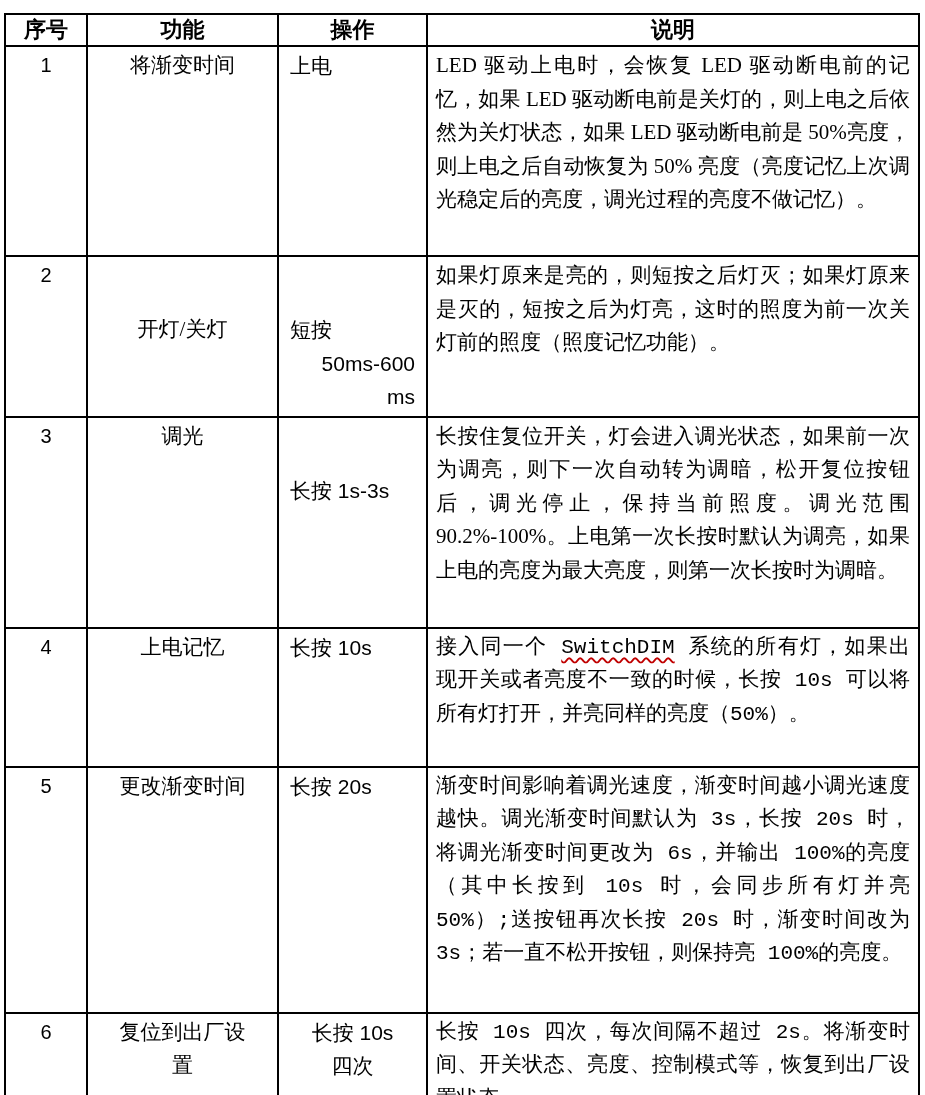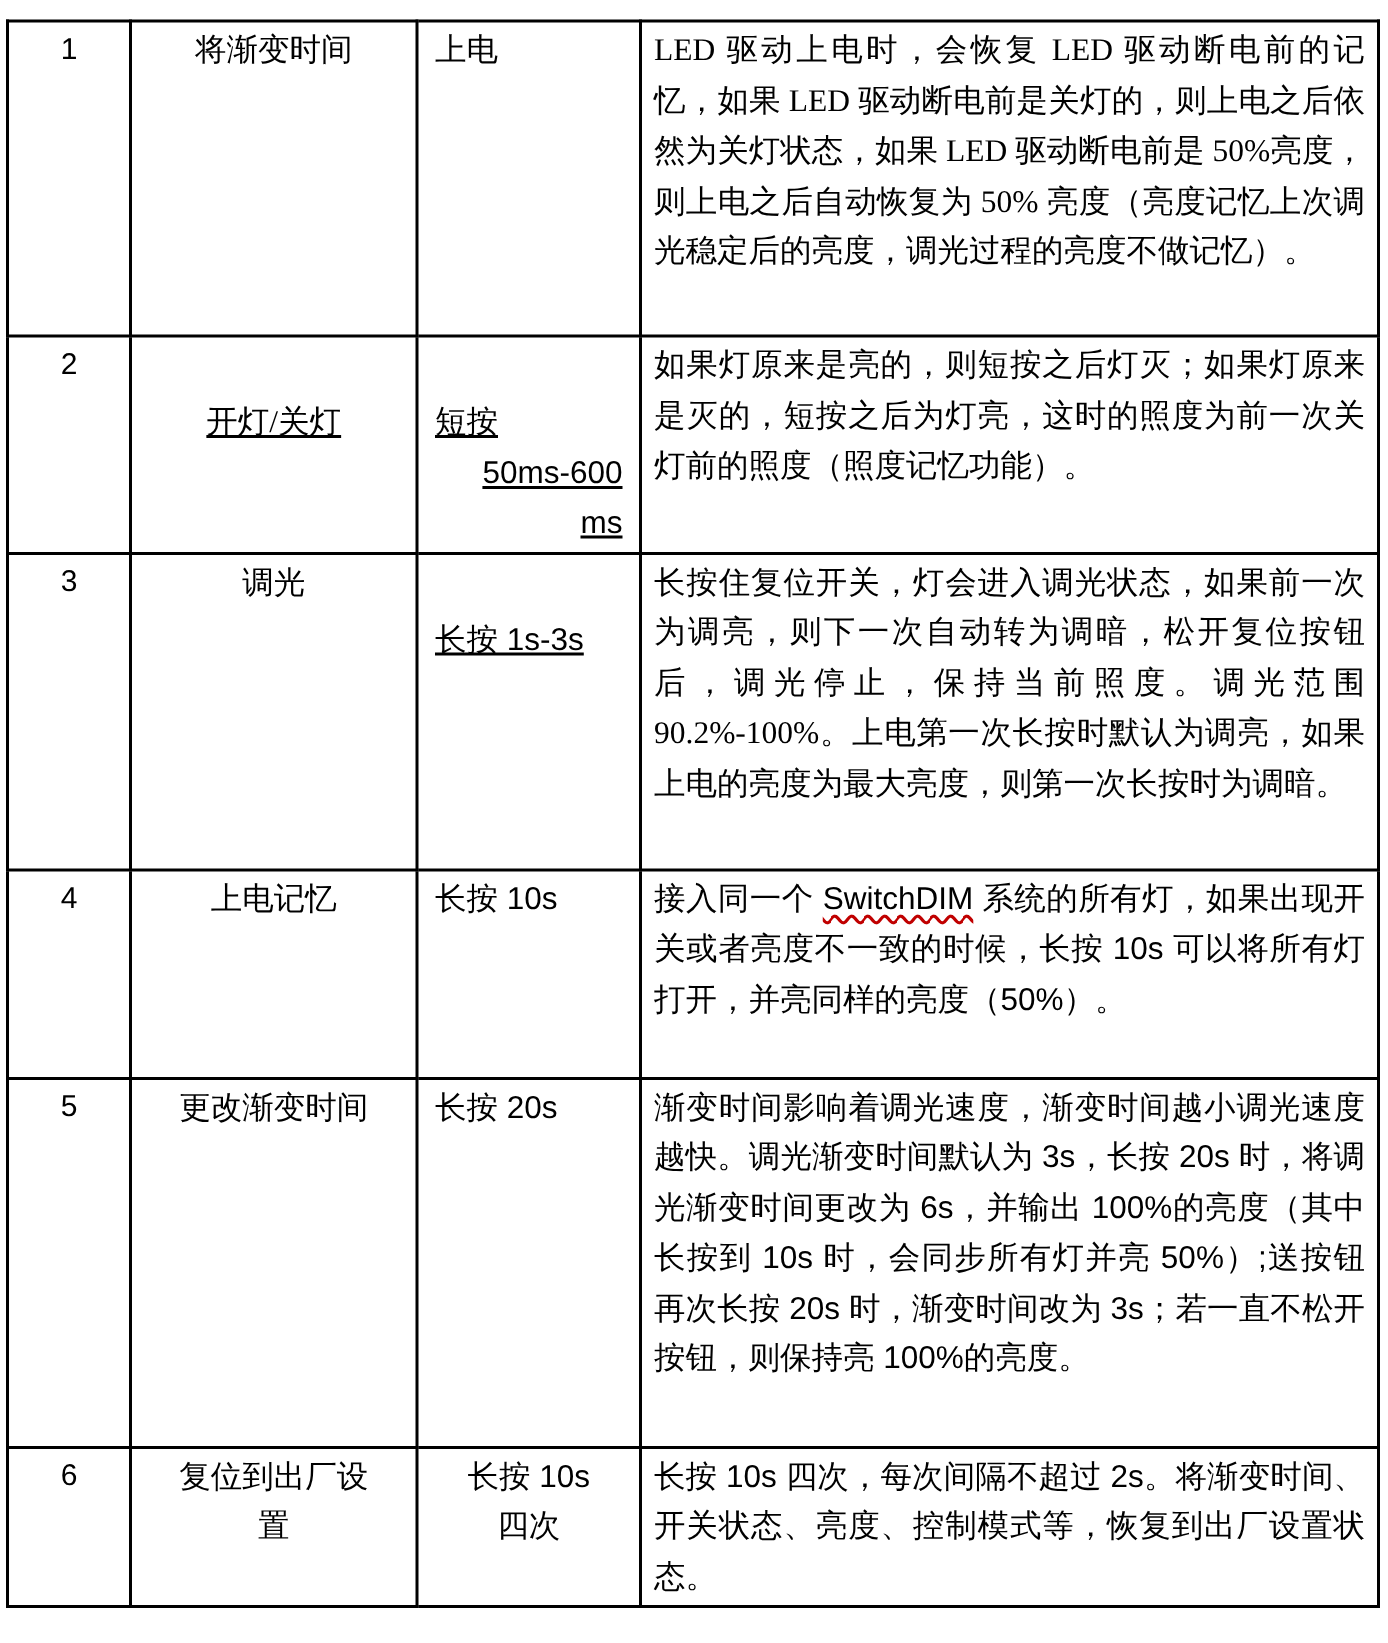--- a/index.html
+++ b/index.html
@@ -30,22 +30,22 @@
     font-family:"Liberation Sans",sans-serif;
     font-size:20px;
   }
   .cell-func{text-align:center;}
   .cell-op{
     font-family:"Liberation Sans",sans-serif;
     padding-left:11px;padding-right:11px;border-radius:27px;
   }
   .cell-desc{text-align:justify;}
   .serif-latin{font-family:"Liberation Serif",serif;}
-  .sans-latin{font-family:Liberation Sans, sans-serif;}
-  .pad-line{padding-top:40px;text-decoration:underline;}          
+  .sans-latin{font-family:Liberation Mono, monospace;}
+  .pad-line{padding-top:56px;}          
   .pre{white-space:pre-line;}           
   .line-right{text-align:left;padding-right:14px;}
   .line-left{text-align:right;}
   .center{text-align:center;}
   .squiggle{
     text-decoration-line:underline;
     text-decoration-style:wavy;
     text-decoration-color:#c00000;
     text-decoration-thickness:2px;
     text-underline-offset:4px;
@@ -56,20 +56,26 @@
 
 <table class="doc-table">
   <colgroup>
       <col class="c1">
       <col class="c2">
       <col class="c3">
       <col class="c4">
     </colgroup>
 
   <tbody>
+      <tr>
+    <th>序号</th>
+    <th>功能</th>
+    <th>操作</th>
+    <th>说明</th>
+  </tr>
 
   <tr style="height:210px;">
     <td class="cell-no">1</td>
     <td class="cell-func">将渐变时间</td>
     <td class="cell-op">上电</td>
     <td class="cell-desc serif-latin">LED 驱动上电时，会恢复 LED 驱动断电前的记忆，如果 LED 驱动断电前是关灯的，则上电之后依然为关灯状态，如果 LED 驱动断电前是 50%亮度，则上电之后自动恢复为 50% 亮度（亮度记忆上次调光稳定后的亮度，调光过程的亮度不做记忆）。</td>
   </tr>
 
   <tr style="height:135px;">
     <td class="cell-no">2</td>

